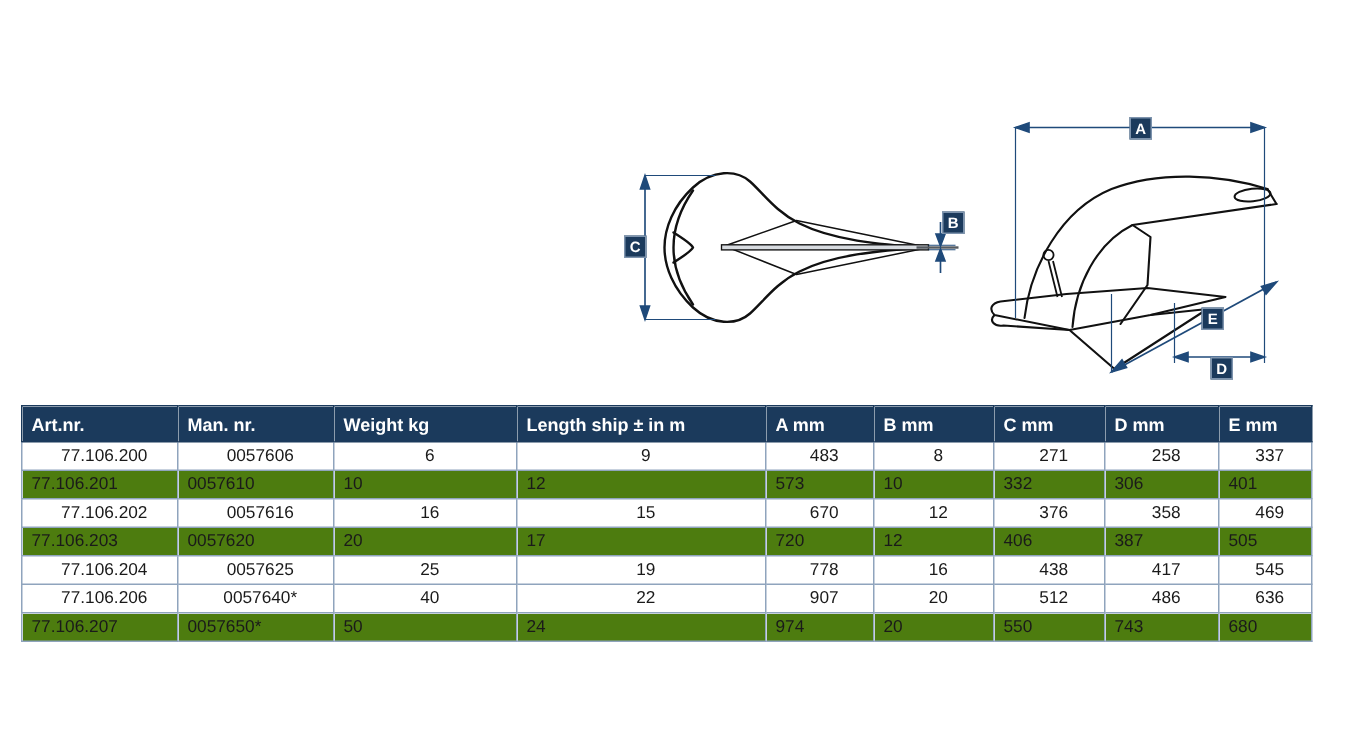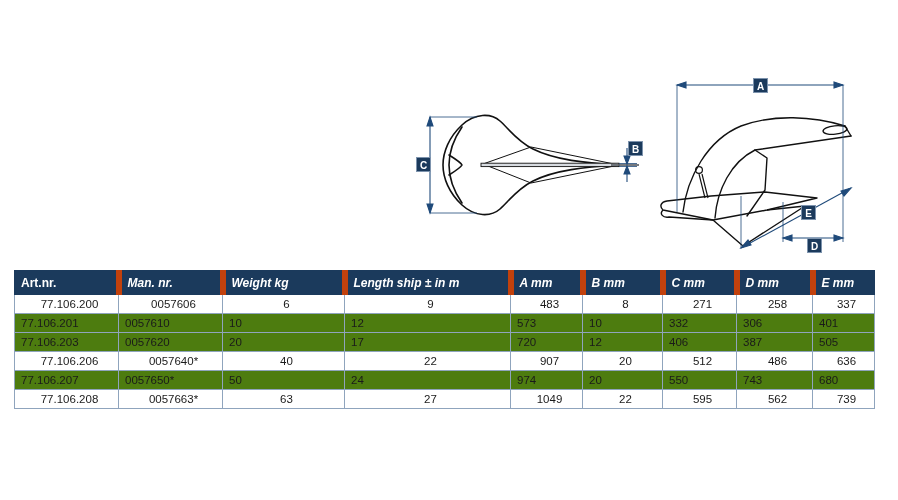--- a/index.html
+++ b/index.html
@@ -48,21 +48,21 @@
   .spec-table thead th{
     background:#1b3a5c;
     color:#ffffff;
     font-weight:bold;
     font-size:12px;
     border-color:#1b3a5c;
     border-bottom:1px solid #1b3a5c;
     height:17px;
     padding-top:3px;padding-bottom:3px;
   }
-  .spec-table thead th + th{border-left:6px solid #c2410c;font-style:italic;}
+  .spec-table thead th + th{border-left:1px solid #c2410c;}
   .spec-table tbody tr{height:18px;}
   .spec-table tbody tr.odd  td{background:#ffffff;text-align:center;}
   .spec-table tbody tr.even td{background:#4d7c0f;}
   .spec-table tbody td{color:#1a1a1a;}
   .c-art{width:104px;}
   .c-man{width:104px;}
   .c-wt {width:122px;}
   .c-len{width:166px;}
   .c-a  {width:72px;}
   .c-b  {width:80px;}
@@ -222,32 +222,54 @@
         <td>77.106.201</td>
         <td>0057610</td>
         <td>10</td>
         <td>12</td>
         <td>573</td>
         <td>10</td>
         <td>332</td>
         <td>306</td>
         <td>401</td>
       </tr>
+      <tr class="odd">
+        <td>77.106.202</td>
+        <td>0057616</td>
+        <td>16</td>
+        <td>15</td>
+        <td>670</td>
+        <td>12</td>
+        <td>376</td>
+        <td>358</td>
+        <td>469</td>
+      </tr>
       <tr class="even">
         <td>77.106.203</td>
         <td>0057620</td>
         <td>20</td>
         <td>17</td>
         <td>720</td>
         <td>12</td>
         <td>406</td>
         <td>387</td>
         <td>505</td>
       </tr>
       <tr class="odd">
+        <td>77.106.204</td>
+        <td>0057625</td>
+        <td>25</td>
+        <td>19</td>
+        <td>778</td>
+        <td>16</td>
+        <td>438</td>
+        <td>417</td>
+        <td>545</td>
+      </tr>
+      <tr class="odd">
         <td>77.106.206</td>
         <td>0057640*</td>
         <td>40</td>
         <td>22</td>
         <td>907</td>
         <td>20</td>
         <td>512</td>
         <td>486</td>
         <td>636</td>
       </tr>
@@ -255,25 +277,14 @@
         <td>77.106.207</td>
         <td>0057650*</td>
         <td>50</td>
         <td>24</td>
         <td>974</td>
         <td>20</td>
         <td>550</td>
         <td>743</td>
         <td>680</td>
       </tr>
-      <tr class="odd">
-        <td>77.106.208</td>
-        <td>0057663*</td>
-        <td>63</td>
-        <td>27</td>
-        <td>1049</td>
-        <td>22</td>
-        <td>595</td>
-        <td>562</td>
-        <td>739</td>
-      </tr>
     </tbody>
 </table>
 
 </body></html>

